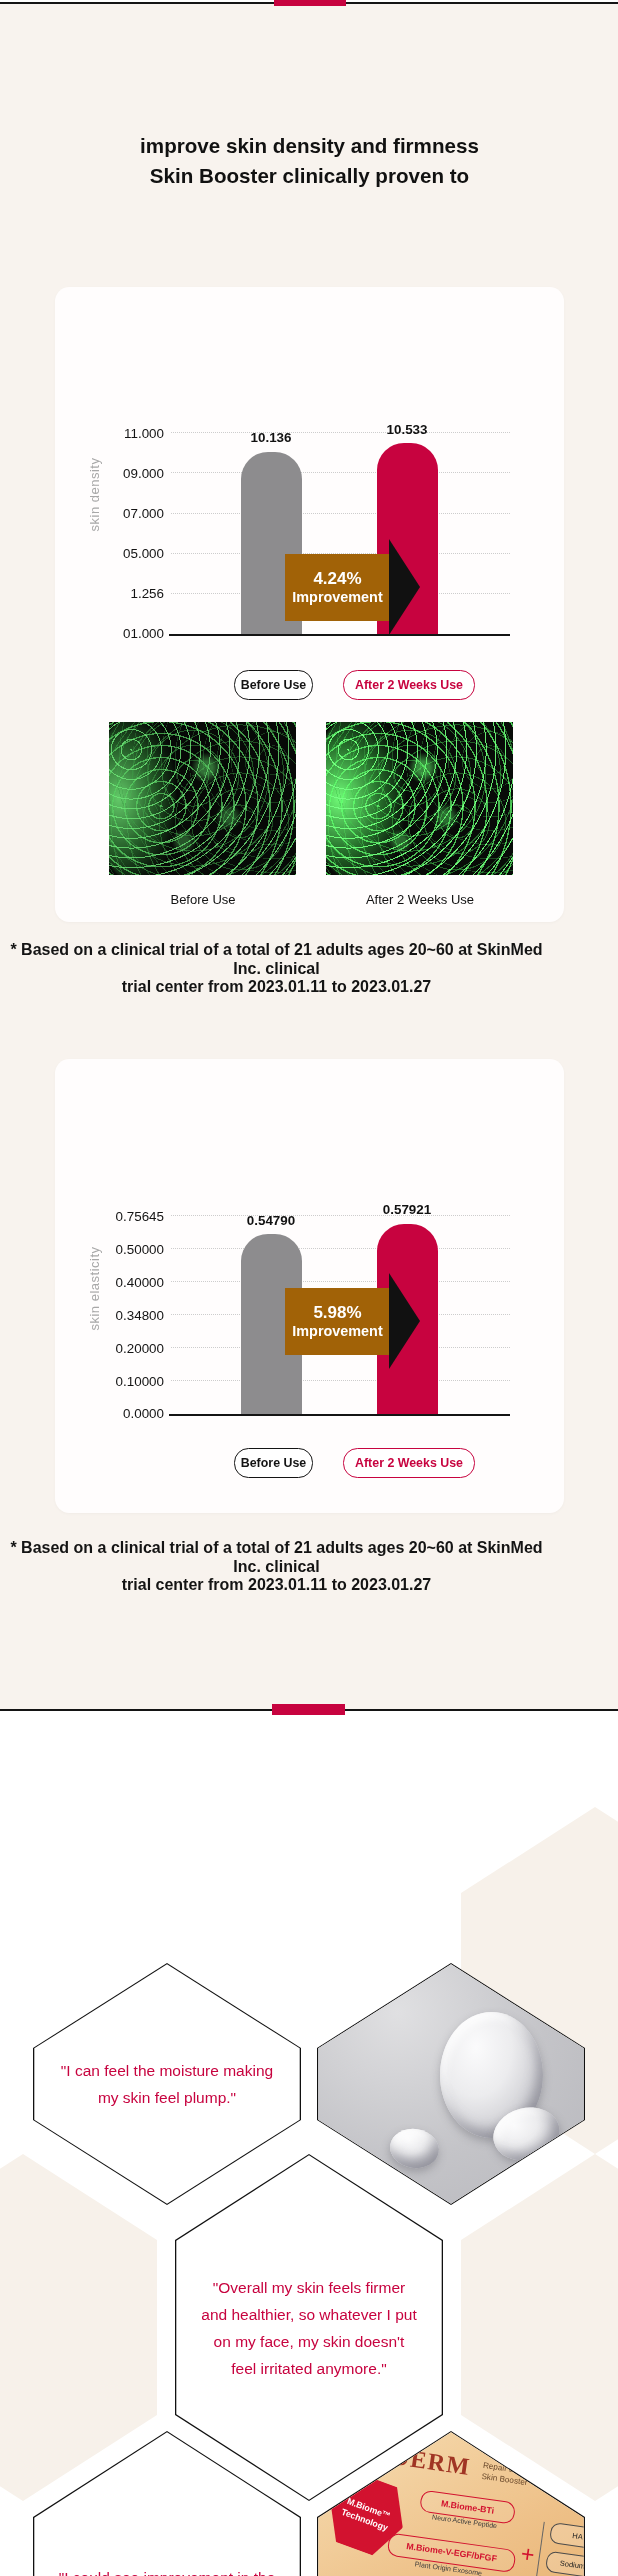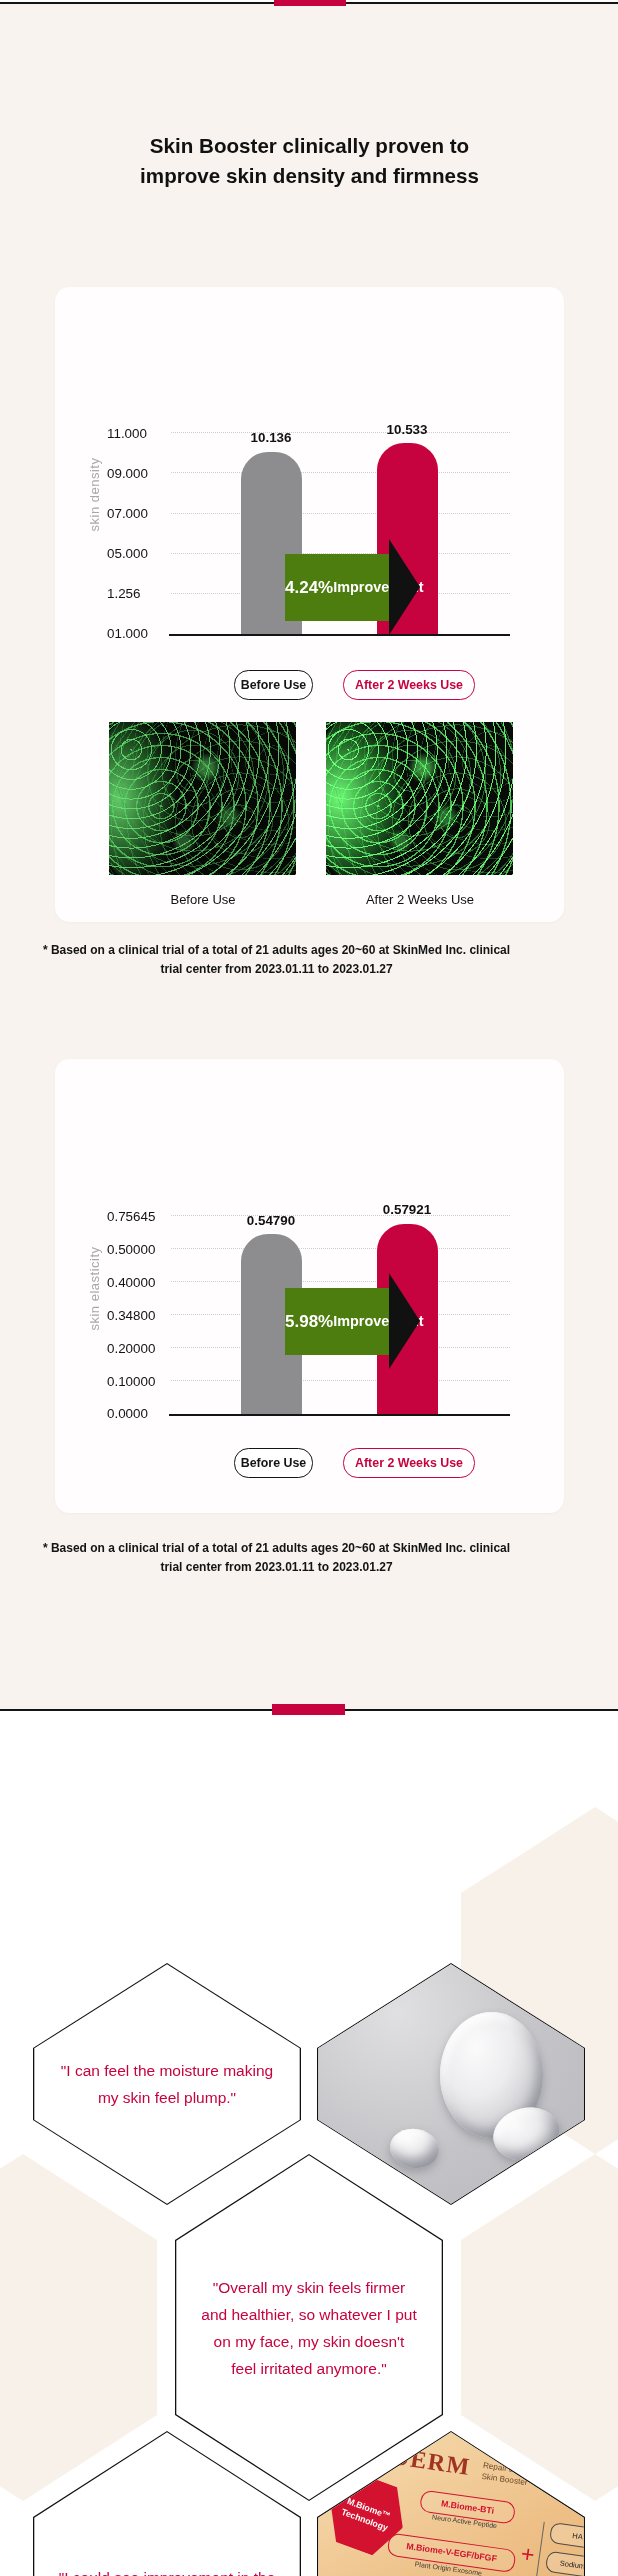--- a/index.html
+++ b/index.html
@@ -6,29 +6,29 @@
   .page{position:relative;width:619px;height:3025px;overflow:hidden;background:#fff;
         font-family:"Liberation Sans",sans-serif;color:#141414;}
   .abs{position:absolute;}
   .cream{background:#f8f3ee;}
   .hline{height:1.5px;background:#141414;left:0;width:619px;}
   .accentbar{background:#c7033f;}
   .h1{width:619px;text-align:center;font-size:20.6px;font-weight:700;line-height:30px;color:#111;}
   .card{background:#fffdfd;border-radius:14.4px;box-shadow:0 1px 3.1px rgba(0,0,0,0.03);}
   .cardtitle{width:509px;text-align:center;font-size:18px;font-weight:700;color:#111;}
   .ylab{width:155px;text-align:center;font-size:13px;color:#a8a8a8;letter-spacing:0.5px;transform:rotate(-90deg);}
-  .tick{width:57px;text-align:left;font-size:13.4px;color:#141414;}
+  .tick{width:57px;text-align:right;font-size:13.4px;color:#141414;}
   .grid{height:0;border-top:1.5px dotted #cdcdcd;}
   .axis{height:2.1px;background:#141414;}
   .plot{position:absolute;}
   .bar{position:absolute;bottom:0;width:61px;border-radius:27px 27px 0 0;}
   .bar.gray{background:#8d8c8e;}
   .bar.red{background:#c7033f;}
   .vlabel{width:82px;text-align:center;font-size:13.4px;font-weight:600;color:#111;}
-  .arrowbox{background:#4d7c0f;color:#fff;display:flex;flex-direction:row;align-items:center;z-index:5;}
+  .arrowbox{background:#a16207;color:#fff;display:flex;flex-direction:column;align-items:center;justify-content:center;z-index:5;}
   .arrowbox .big{font-size:17px;font-weight:700;line-height:19.6px;}
   .arrowbox .small{font-size:14.4px;font-weight:700;line-height:16.5px;}
   .arrowtip{width:0;height:0;border-top:48px solid transparent;border-bottom:48px solid transparent;border-left:31px solid #111;z-index:5;}
   .pill{display:flex;align-items:center;justify-content:center;border-radius:14.4px;font-size:12.4px;font-weight:600;background:#fff;}
   .pill.dark{border:1.5px solid #141414;color:#141414;}
   .pill.red{border:1.5px solid #c7033f;color:#c7033f;}
   .micro{position:absolute;background:#070907;overflow:hidden;}
   .micro .band{position:absolute;left:-8%;top:-6%;width:44%;height:112%;border-radius:50% 42% 46% 54%/50%;
     background:radial-gradient(ellipse at 30% 50%,rgba(104,214,110,.95),rgba(56,150,62,.55) 45%,rgba(22,66,26,.22) 70%,transparent 82%);
     filter:blur(1px);}
@@ -36,21 +36,21 @@
     radial-gradient(circle at 52% 30%,rgba(86,198,94,.55) 0 6.2px,transparent 15.5px),
     radial-gradient(circle at 64% 62%,rgba(76,184,86,.45) 0 5.2px,transparent 13.4px),
     radial-gradient(circle at 40% 78%,rgba(86,198,94,.4) 0 4.6px,transparent 12.4px),
     repeating-radial-gradient(circle at 12% 18%,rgba(110,230,120,.8) 0 1px,transparent 1px 9.8px),
     repeating-radial-gradient(circle at 28% 55%,rgba(90,210,100,.7) 0 1.3px,transparent 1.3px 12px),
     repeating-radial-gradient(circle at 45% 35%,rgba(60,160,70,.5) 0 1px,transparent 1px 15px),
     repeating-radial-gradient(circle at 70% 65%,rgba(70,180,80,.4) 0 1px,transparent 1px 16px),
     repeating-radial-gradient(circle at 88% 25%,rgba(60,150,70,.35) 0 0.8px,transparent 0.8px 14px);}
   .micro.after{filter:brightness(1.22) saturate(1.1);}
   .caption{width:206px;text-align:center;font-size:13px;font-weight:500;color:#111;}
-  .disc{width:553px;text-align:center;font-size:12px;font-weight:600;line-height:18.5px;color:#141414;}
+  .disc{width:553px;text-align:center;font-size:16px;font-weight:600;line-height:18.5px;color:#141414;}
   .h2{width:619px;text-align:center;font-size:21.6px;font-weight:700;color:#111;}
   .hex{position:absolute;}
   .hexA{clip-path:polygon(50% 0%,100% 35.11%,100% 64.89%,50% 100%,0% 64.89%,0% 35.11%);}
   .hexB{clip-path:polygon(50% 0%,100% 24.81%,100% 75.19%,50% 100%,0% 75.19%,0% 24.81%);}
   .hex .inner{position:absolute;inset:1.3px;background:#fff;display:flex;align-items:center;justify-content:center;overflow:hidden;}
   .hex.bordered{background:#111;}
   .hex.beige{background:#f7f1ea;}
   .quote{text-align:center;font-size:15.5px;line-height:27px;color:#c7033f;font-weight:400;}
   .dropletbg{position:absolute;inset:0;background:radial-gradient(circle at 30% 20%,#e0e0e2,#c4c4c8 55%,#b8b8bd);}
   .drop{position:absolute;border-radius:50%;
@@ -76,22 +76,22 @@
 <body>
 
 <div class="page">
 
   <div class="abs cream" style="left:0;top:3.6px;width:619px;height:1706px;"></div>
 
   <div class="abs hline" style="top:2.1px;"></div>
   <div class="abs accentbar" style="left:274px;top:0;width:72px;height:5.7px;"></div>
 
   <div class="abs h1" style="top:131px;">
+    <div>improve skin density and firmness</div>
     <div>Skin Booster clinically proven to</div>
-    <div>improve skin density and firmness</div>
   </div>
 
   <div class="abs card" style="left:55px;top:287px;width:509px;height:635px;"></div>
   <div class="abs ylab" style="left:17px;top:487px;">skin density</div>
 
   <div class="abs tick" style="left:107px;top:426px;">11.000</div>
   <div class="abs tick" style="left:107px;top:466px;">09.000</div>
   <div class="abs tick" style="left:107px;top:506px;">07.000</div>
   <div class="abs tick" style="left:107px;top:546px;">05.000</div>
   <div class="abs tick" style="left:107px;top:586px;">1.256</div>

